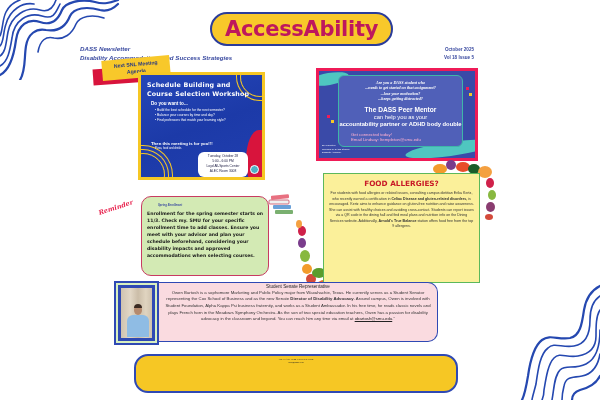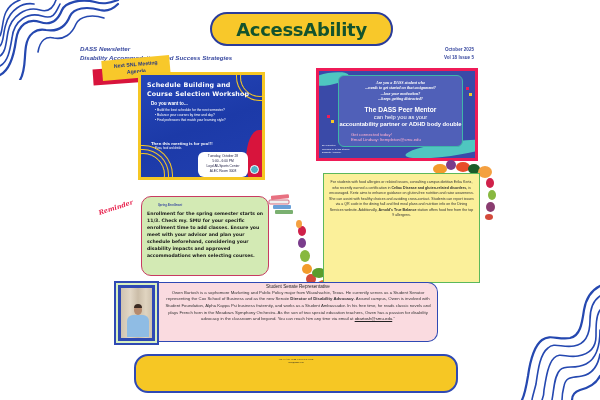--- a/index.html
+++ b/index.html
@@ -13,21 +13,21 @@
   .swirl-br { left: 520px; top: 280px; width: 80px; height: 120px; }
 
   
   .title-pill {
     left: 210px; top: 12px; width: 183px; height: 34px;
     background: #f8c82a; border: 2px solid #2a3c9a; border-radius: 18px;
     display: flex; align-items: center; justify-content: center;
   }
   .title-pill span {
     font-family: "DejaVu Sans", sans-serif; font-weight: bold;
-    font-size: 18px; color: #14532d; letter-spacing: -0.3px;
+    font-size: 21px; color: #be185d; letter-spacing: -0.3px;
   }
 
   .newsletter-head {
     left: 80px; top: 44px; font-style: italic; font-weight: bold;
     font-size: 6.2px; color: #3a4aa0; line-height: 9px;
   }
   .issue-info {
     left: 430px; top: 46px; font-weight: bold; font-size: 4.6px;
     color: #3a4aa0; text-align: right; line-height: 8px; width: 44px;
   }
@@ -285,20 +285,21 @@
   <div class="fruit" style="left:306px;top:274px;width:10px;height:10px;background:#d44a3a;"></div>
   <div class="fruit" style="left:312px;top:268px;width:14px;height:10px;background:#5a9c2c;"></div>
   <div class="fruit" style="left:318px;top:280px;width:12px;height:8px;background:#e86a2a;"></div>
   <div class="fruit" style="left:330px;top:278px;width:10px;height:8px;background:#1e3a8a;"></div>
   <div class="fruit" style="left:340px;top:278px;width:10px;height:8px;background:#d0214a;"></div>
   <div class="fruit" style="left:350px;top:272px;width:10px;height:8px;background:#f6c724;"></div>
   <div class="fruit" style="left:296px;top:220px;width:6px;height:8px;background:#f4a040;"></div>
 </div>
 
 <div class="abs food-box">
+  <div class="food-title">FOOD ALLERGIES?</div>
   <div class="food-text"><span>For students with food allergies or related issues, consulting campus dietitian Erika Kertz, who recently earned a certification in </span><b>Celiac Disease and gluten-related disorders,</b><span> is encouraged. Kertz aims to enhance guidance on gluten-free nutrition and raise awareness. She can assist with healthy choices and avoiding cross-contact. Students can report issues via a QR code in the dining hall and find meal plans and nutrition info on the Dining Services website. Additionally, </span><b>Arnold's True Balance</b><span> station offers food free from the top 9 allergens.</span></div>
 </div>
 
 <div class="abs reminder-stamp">Reminder</div>
 <div class="abs spring-box">
   <div class="spring-label">Spring Enrollment</div>
   <div class="spring-text">Enrollment for the spring semester starts on 11/3. Check my. SMU for your specific enrollment time to add classes. Ensure you meet with your advisor and plan your schedule beforehand, considering your disability impacts and approved accommodations when selecting courses.</div>
 </div>
 <svg class="abs books" viewBox="0 0 28 22">
   <rect x="4" y="2" width="18" height="4" rx="1" fill="#e87080" transform="rotate(-6 13 4)"></rect>

